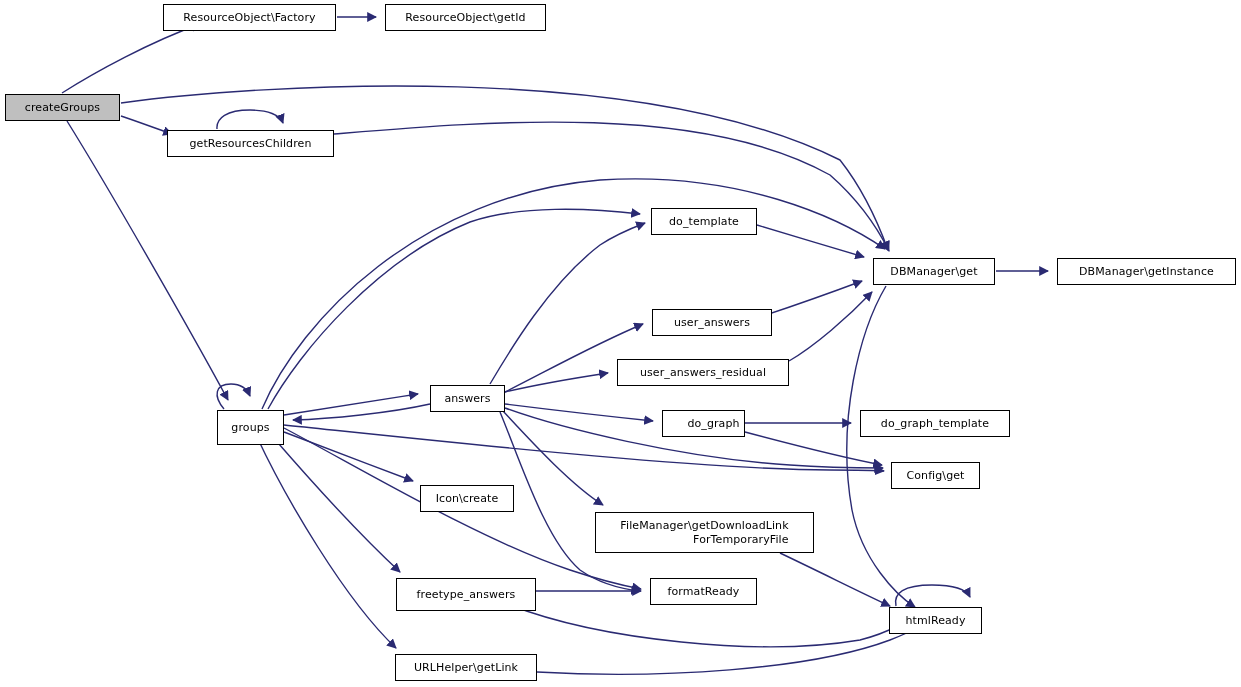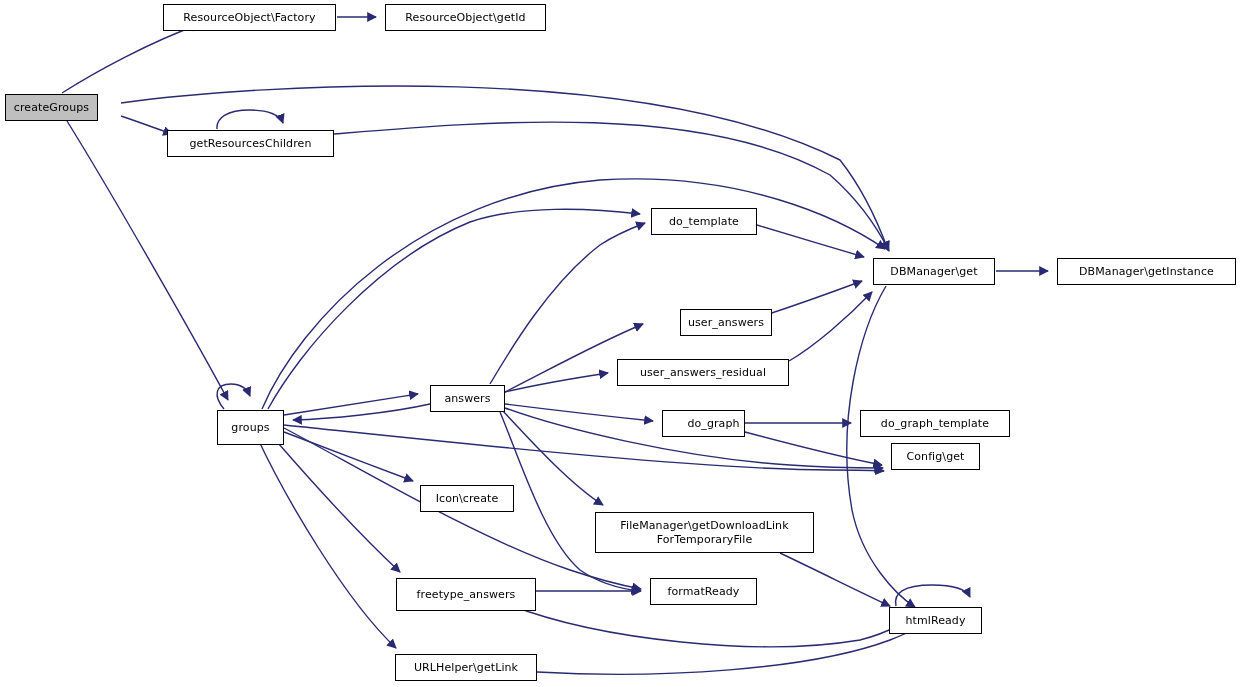--- a/index.html
+++ b/index.html
@@ -128,51 +128,51 @@
       <path d="M 536,591 L 641,591"></path>
 
       <path d="M 510,605 C 600,640 760,657 860,640 C 876,636 890,630 900,625"></path>
 
       <path d="M 537,672 C 660,679 810,670 890,640 C 903,635 913,630 920,626"></path>
 
       <path d="M 896,606 C 893,593 904,585 932,585 C 953,585 966,589 970,597"></path>
     </g>
   </svg>
 
-  <div class="node current" style="left:5px; top:94px; width:93px; height:27px;">createGroups</div>
+  <div class="node current" style="left:5px; top:94px; width:115px; height:27px;">createGroups</div>
 
   <div class="node" style="left:163px; top:4px; width:173px; height:27px;">ResourceObject\Factory</div>
 
   <div class="node" style="left:385px; top:4px; width:161px; height:27px;">ResourceObject\getId</div>
 
   <div class="node" style="left:167px; top:130px; width:167px; height:27px;">getResourcesChildren</div>
 
   <div class="node" style="left:217px; top:410px; width:67px; height:35px;">groups</div>
 
   <div class="node" style="left:430px; top:385px; width:75px; height:27px;">answers</div>
 
   <div class="node" style="left:651px; top:208px; width:106px; height:27px;">do_template</div>
 
-  <div class="node" style="left:652px; top:309px; width:92px; height:27px;margin-left:28px;">user_answers</div>
+  <div class="node" style="left:652px; top:309px; width:120px; height:27px;">user_answers</div>
 
   <div class="node" style="left:617px; top:359px; width:172px; height:27px;">user_answers_residual</div>
 
   <div class="node" style="left:662px; top:410px; width:83px; height:27px;padding-left:20px;">do_graph</div>
 
   <div class="node" style="left:873px; top:258px; width:122px; height:27px;">DBManager\get</div>
 
   <div class="node" style="left:1057px; top:258px; width:179px; height:27px;text-align:right;">DBManager\getInstance</div>
 
   <div class="node" style="left:860px; top:410px; width:150px; height:27px;">do_graph_template</div>
 
-  <div class="node" style="left:891px; top:443px; width:89px; height:27px;">Config\get</div>
+  <div class="node" style="left:891px; top:462px; width:89px; height:27px;">Config\get</div>
 
   <div class="node" style="left:420px; top:485px; width:94px; height:27px;">Icon\create</div>
 
-  <div class="node multiline" style="left:595px; top:512px; width:219px; height:41px;">FileManager\getDownloadLink
+  <div class="node multiline" style="left:595px; top:512px; width:219px; height:41px;text-align:right;">FileManager\getDownloadLink
 ForTemporaryFile</div>
 
   <div class="node" style="left:396px; top:578px; width:140px; height:33px;">freetype_answers</div>
 
   <div class="node" style="left:650px; top:578px; width:107px; height:27px;">formatReady</div>
 
   <div class="node" style="left:889px; top:607px; width:93px; height:27px;">htmlReady</div>
 
   <div class="node" style="left:395px; top:654px; width:142px; height:27px;">URLHelper\getLink</div>
 

